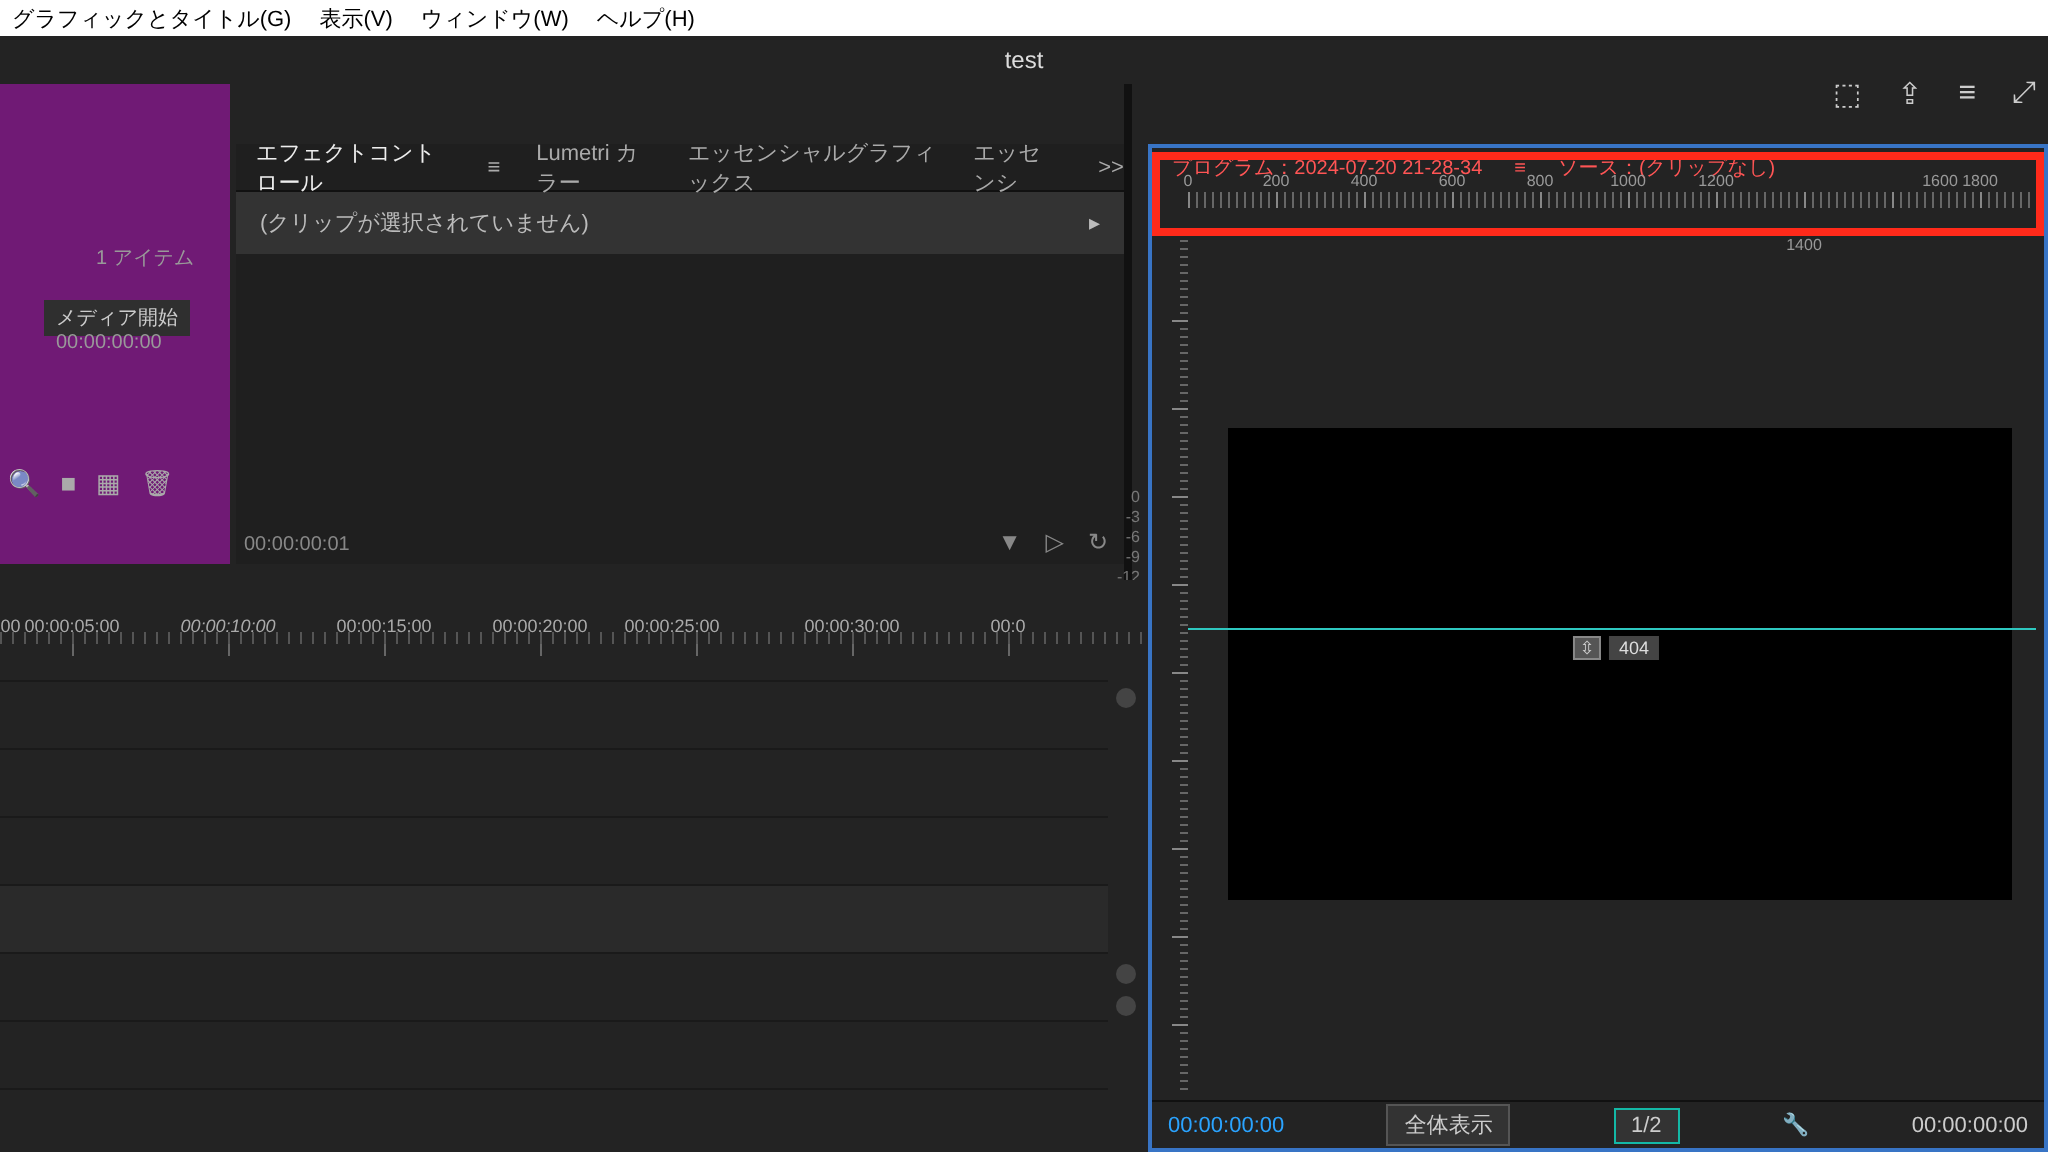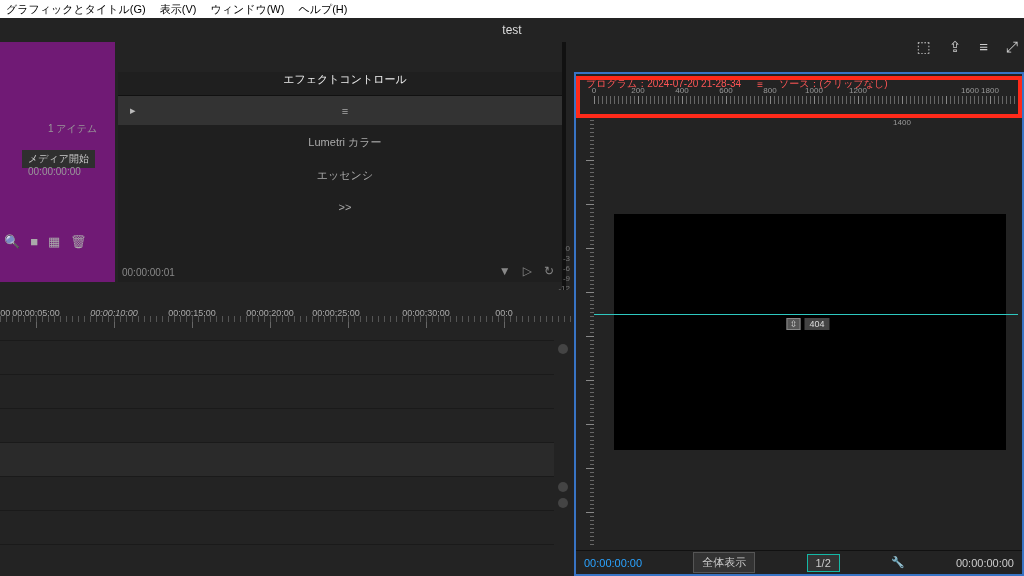--- a/index.html
+++ b/index.html
@@ -14,21 +14,21 @@
 
   
   .left{position:absolute;left:0;top:0;width:115px;height:240px;background:#701a75;}
   .item-count{position:absolute;left:48px;top:80px;font-size:10px;color:#999;}
   .media-head{position:absolute;left:22px;top:108px;font-size:10px;color:#ccc;background:#2f2f2f;padding:2px 6px;}
   .media-time{position:absolute;left:28px;top:124px;font-size:10px;color:#999;}
   .left-tools{position:absolute;left:4px;top:192px;display:flex;gap:10px;color:#aaa;font-size:13px;}
 
   
   .fx{position:absolute;left:118px;top:30px;width:444px;height:210px;background:#1f1f1f;}
-  .fx-tabs{height:24px;display:flex;align-items:center;gap:18px;padding-left:10px;font-size:11px;color:#aaa;border-bottom:1px solid #111;flex-direction:column;}
+  .fx-tabs{height:24px;display:flex;align-items:center;gap:18px;padding-left:10px;font-size:11px;color:#aaa;border-bottom:1px solid #111;}
   .fx-tabs .active{color:#eee;}
   .fx-noclip{padding:8px 12px;color:#bbb;font-size:11px;background:#333;display:flex;justify-content:space-between;align-items:center;}
   .fx-foot{position:absolute;left:4px;bottom:4px;font-size:10px;color:#888;}
   .fx-foot-r{position:absolute;right:8px;bottom:4px;display:flex;gap:12px;color:#888;font-size:12px;}
 
   
   .lower{position:absolute;left:0;top:248px;right:452px;bottom:0;background:#232323;}
   .tl-ticks{position:absolute;left:0;right:0;top:18px;height:28px;}
   .tl-label{position:absolute;top:0;font-size:9px;color:#aaa;transform:translateX(-50%);}
   .tl-tick{position:absolute;top:14px;width:1px;height:6px;background:#666;}
@@ -93,24 +93,26 @@
         <span>▦</span>
         <span>🗑</span>
       </div>
     </div>
 
     <div class="fx">
       <div class="fx-tabs">
         <span class="active">エフェクトコントロール</span>
         <span>≡</span>
         <span>Lumetri カラー</span>
+        <span>エッセンシャルグラフィックス</span>
         <span>エッセンシ</span>
         <span>&gt;&gt;</span>
       </div>
       <div class="fx-noclip">
+        <span>(クリップが選択されていません)</span>
         <span>▸</span>
       </div>
       <div class="fx-foot">00:00:00:01</div>
       <div class="fx-foot-r">
         <span>▼</span>
         <span>▷</span>
         <span>↻</span>
       </div>
     </div>
 

